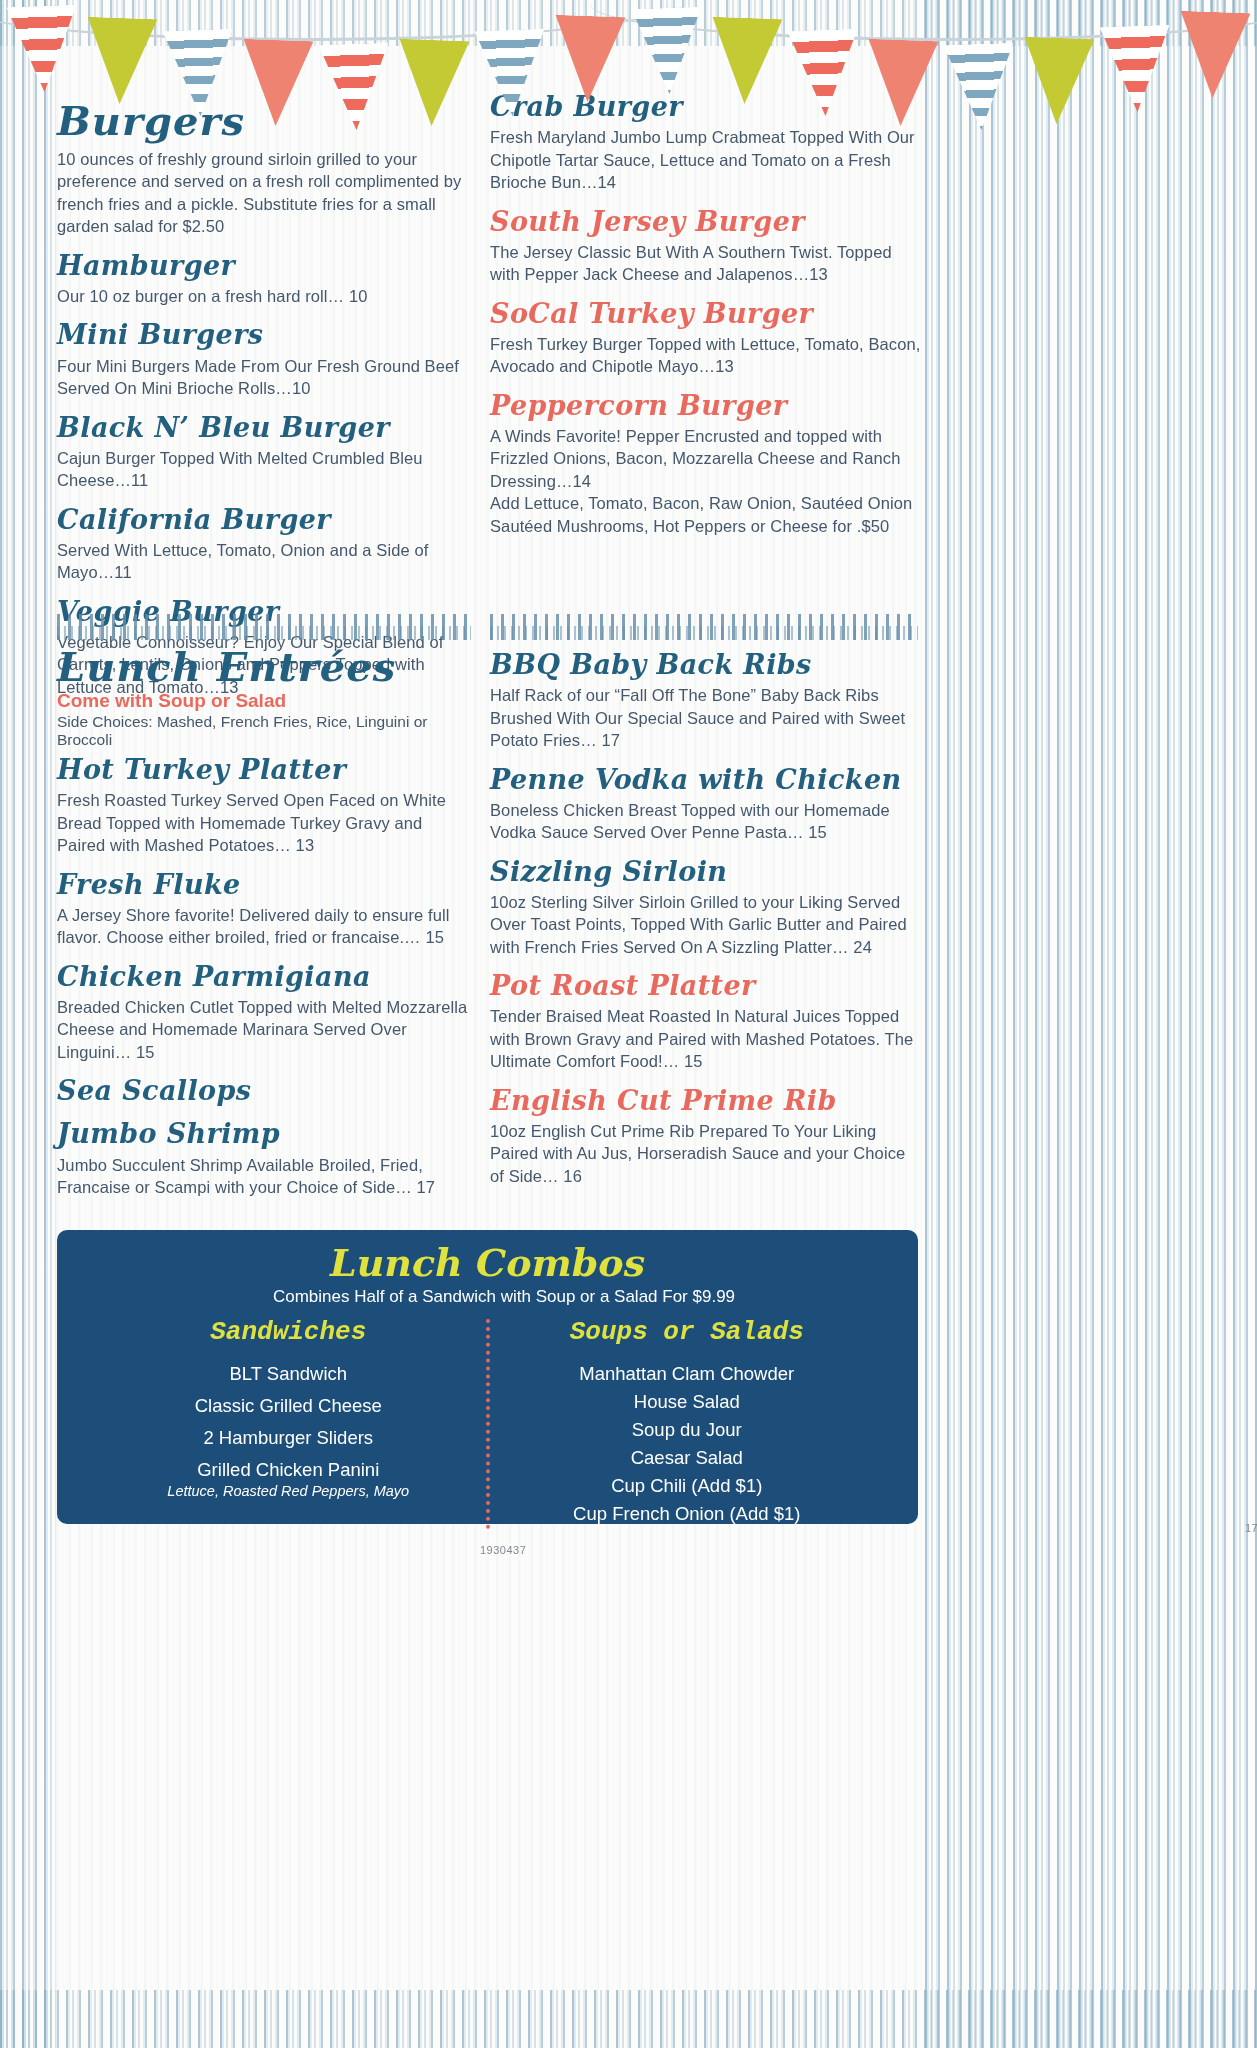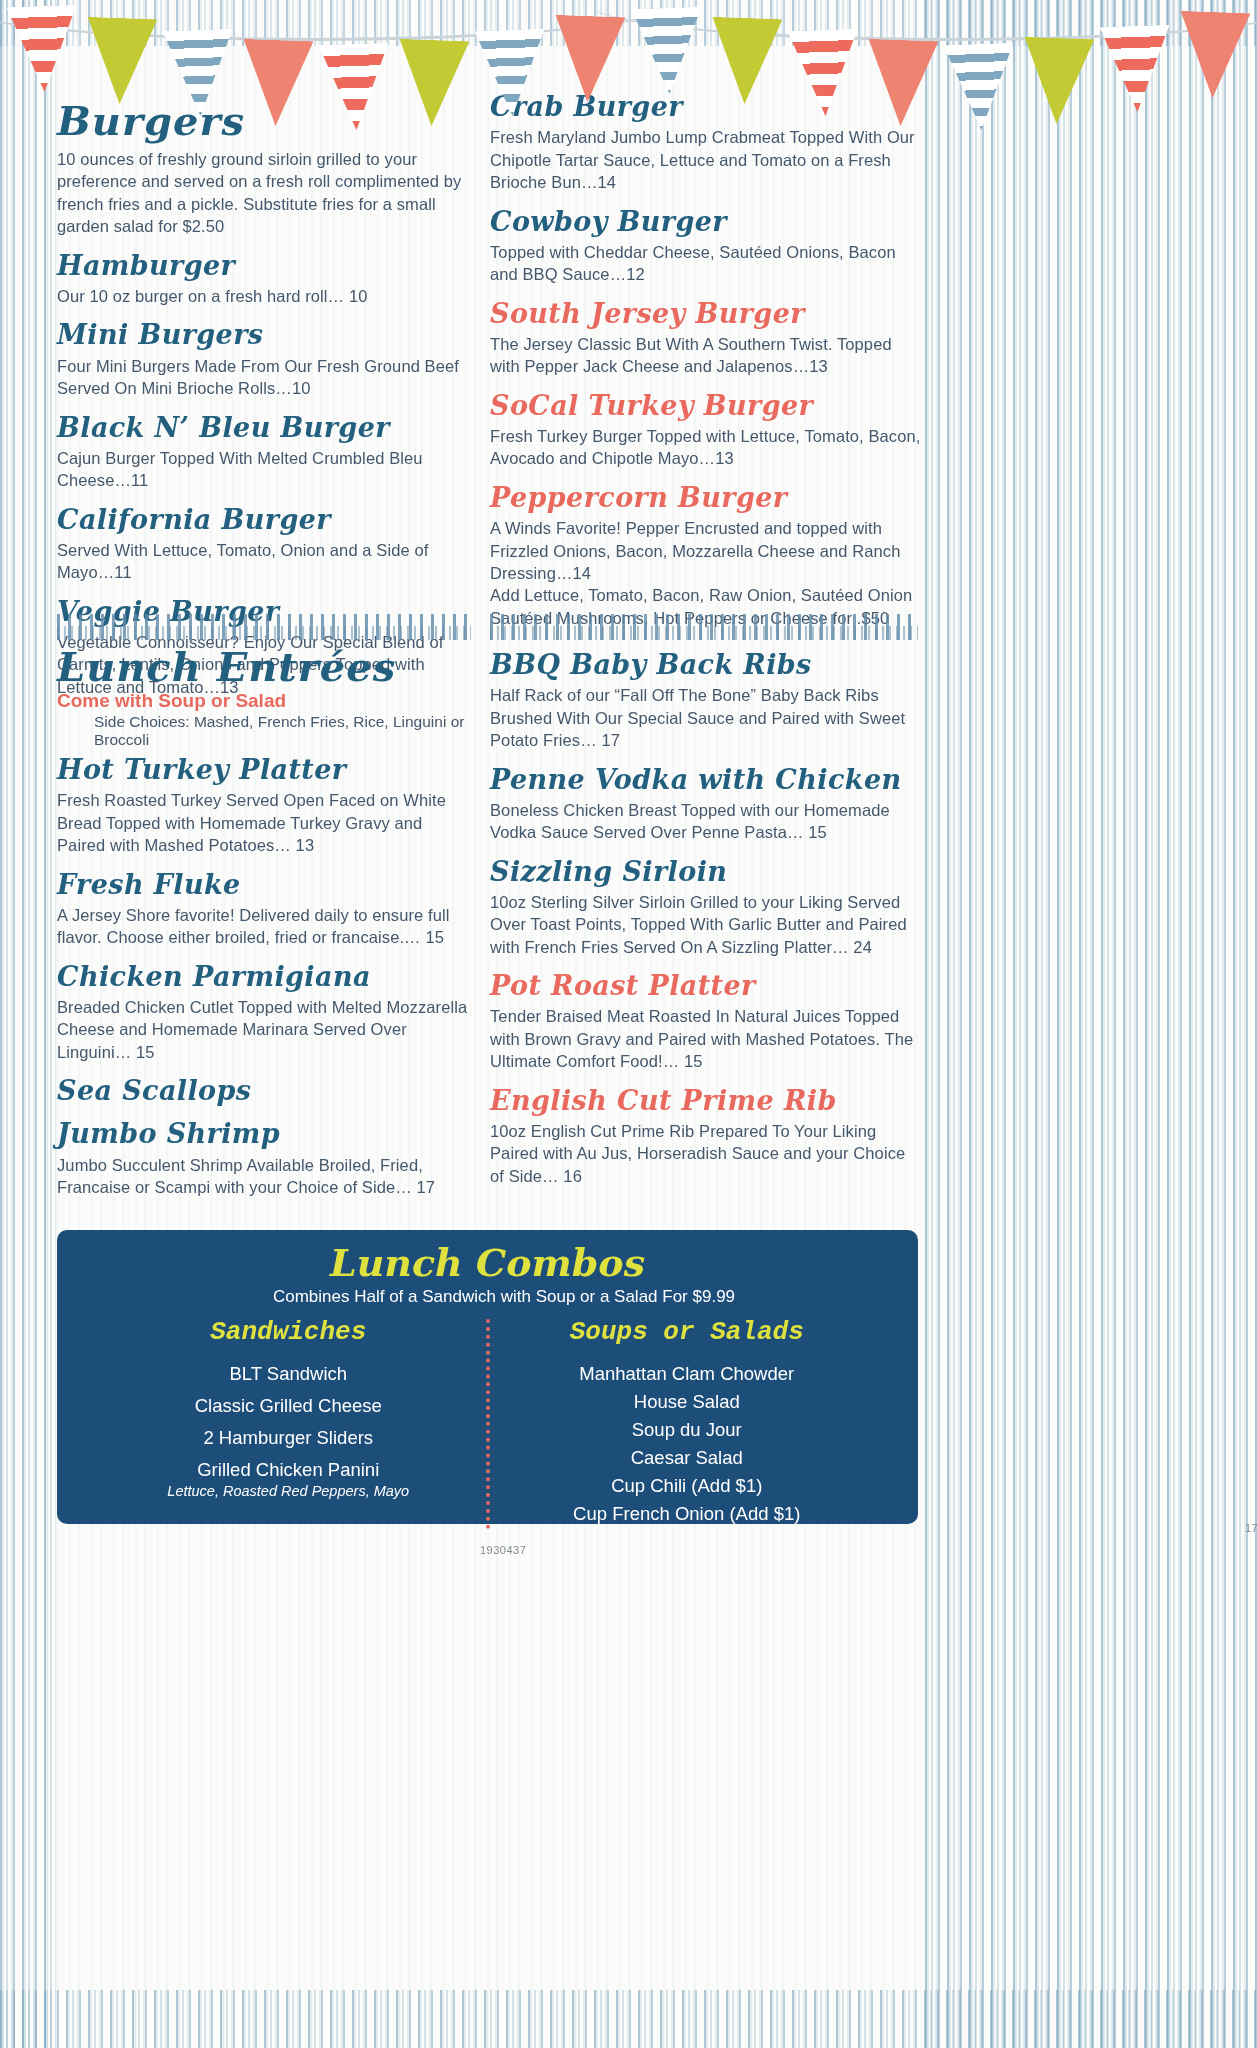--- a/index.html
+++ b/index.html
@@ -46,21 +46,21 @@
   .flag:nth-child(13){margin-top:44px}.flag:nth-child(14){margin-top:38px}
   .flag:nth-child(15){margin-top:26px}.flag:nth-child(16){margin-top:12px}
 
   
   .script{font-family:"DejaVu Serif",serif;font-style:italic;font-weight:700;}
   h2.section-title{font-size:40px;line-height:1.05;color:var(--heading-blue);margin:0 0 6px;letter-spacing:1px;}
   h3.item-name{font-size:27px;line-height:1.12;color:var(--heading-blue);margin:13px 0 4px;letter-spacing:.4px;}
   h3.item-name.h-coral{color:var(--accent-coral);}
   p.desc,.intro{margin:0;color:var(--body-text);font-size:16.5px;line-height:1.36;letter-spacing:.1px;}
   .sub-coral{color:var(--accent-coral);font-size:19px;font-weight:700;margin:2px 0 1px;}
-  .side-note{color:var(--body-text);font-size:15.5px;margin:0 0 1px;padding-left:37px;}
+  .side-note{color:var(--body-text);font-size:15.5px;margin:0 0 1px;}
   .addons{margin-top:16px;}
 
   
   .col{position:absolute;width:415px;z-index:2;}
   #burgers-left{left:57px;top:100px;}
   #burgers-right{left:490px;top:92px;width:432px;}
   #entrees-left{left:57px;top:646px;}
   #entrees-right{left:490px;top:646px;width:432px;}
 
   
@@ -152,24 +152,20 @@
     <div class="item">
       <h3 class="script item-name">Veggie Burger</h3>
       <p class="desc">Vegetable Connoisseur? Enjoy Our Special Blend of Carrots, Lentils, Onions and Peppers Topped with Lettuce and Tomato…13</p>
     </div>
   </div>
 
   <div class="col" id="burgers-right">
     <div class="item">
       <h3 class="script item-name" style="margin-top:0">Crab Burger</h3>
       <p class="desc">Fresh Maryland Jumbo Lump Crabmeat Topped With Our Chipotle Tartar Sauce, Lettuce and Tomato on a Fresh Brioche Bun…14</p>
-    </div>
-    <div class="item">
-      <h3 class="script item-name">Cowboy Burger</h3>
-      <p class="desc">Topped with Cheddar Cheese, Sautéed Onions, Bacon and BBQ Sauce…12</p>
     </div>
     <div class="item">
       <h3 class="script item-name h-coral">South Jersey Burger</h3>
       <p class="desc">The Jersey Classic But With A Southern Twist. Topped with Pepper Jack Cheese and Jalapenos…13</p>
     </div>
     <div class="item">
       <h3 class="script item-name h-coral">SoCal Turkey Burger</h3>
       <p class="desc">Fresh Turkey Burger Topped with Lettuce, Tomato, Bacon, Avocado and Chipotle Mayo…13</p>
     </div>
     <div class="item">

